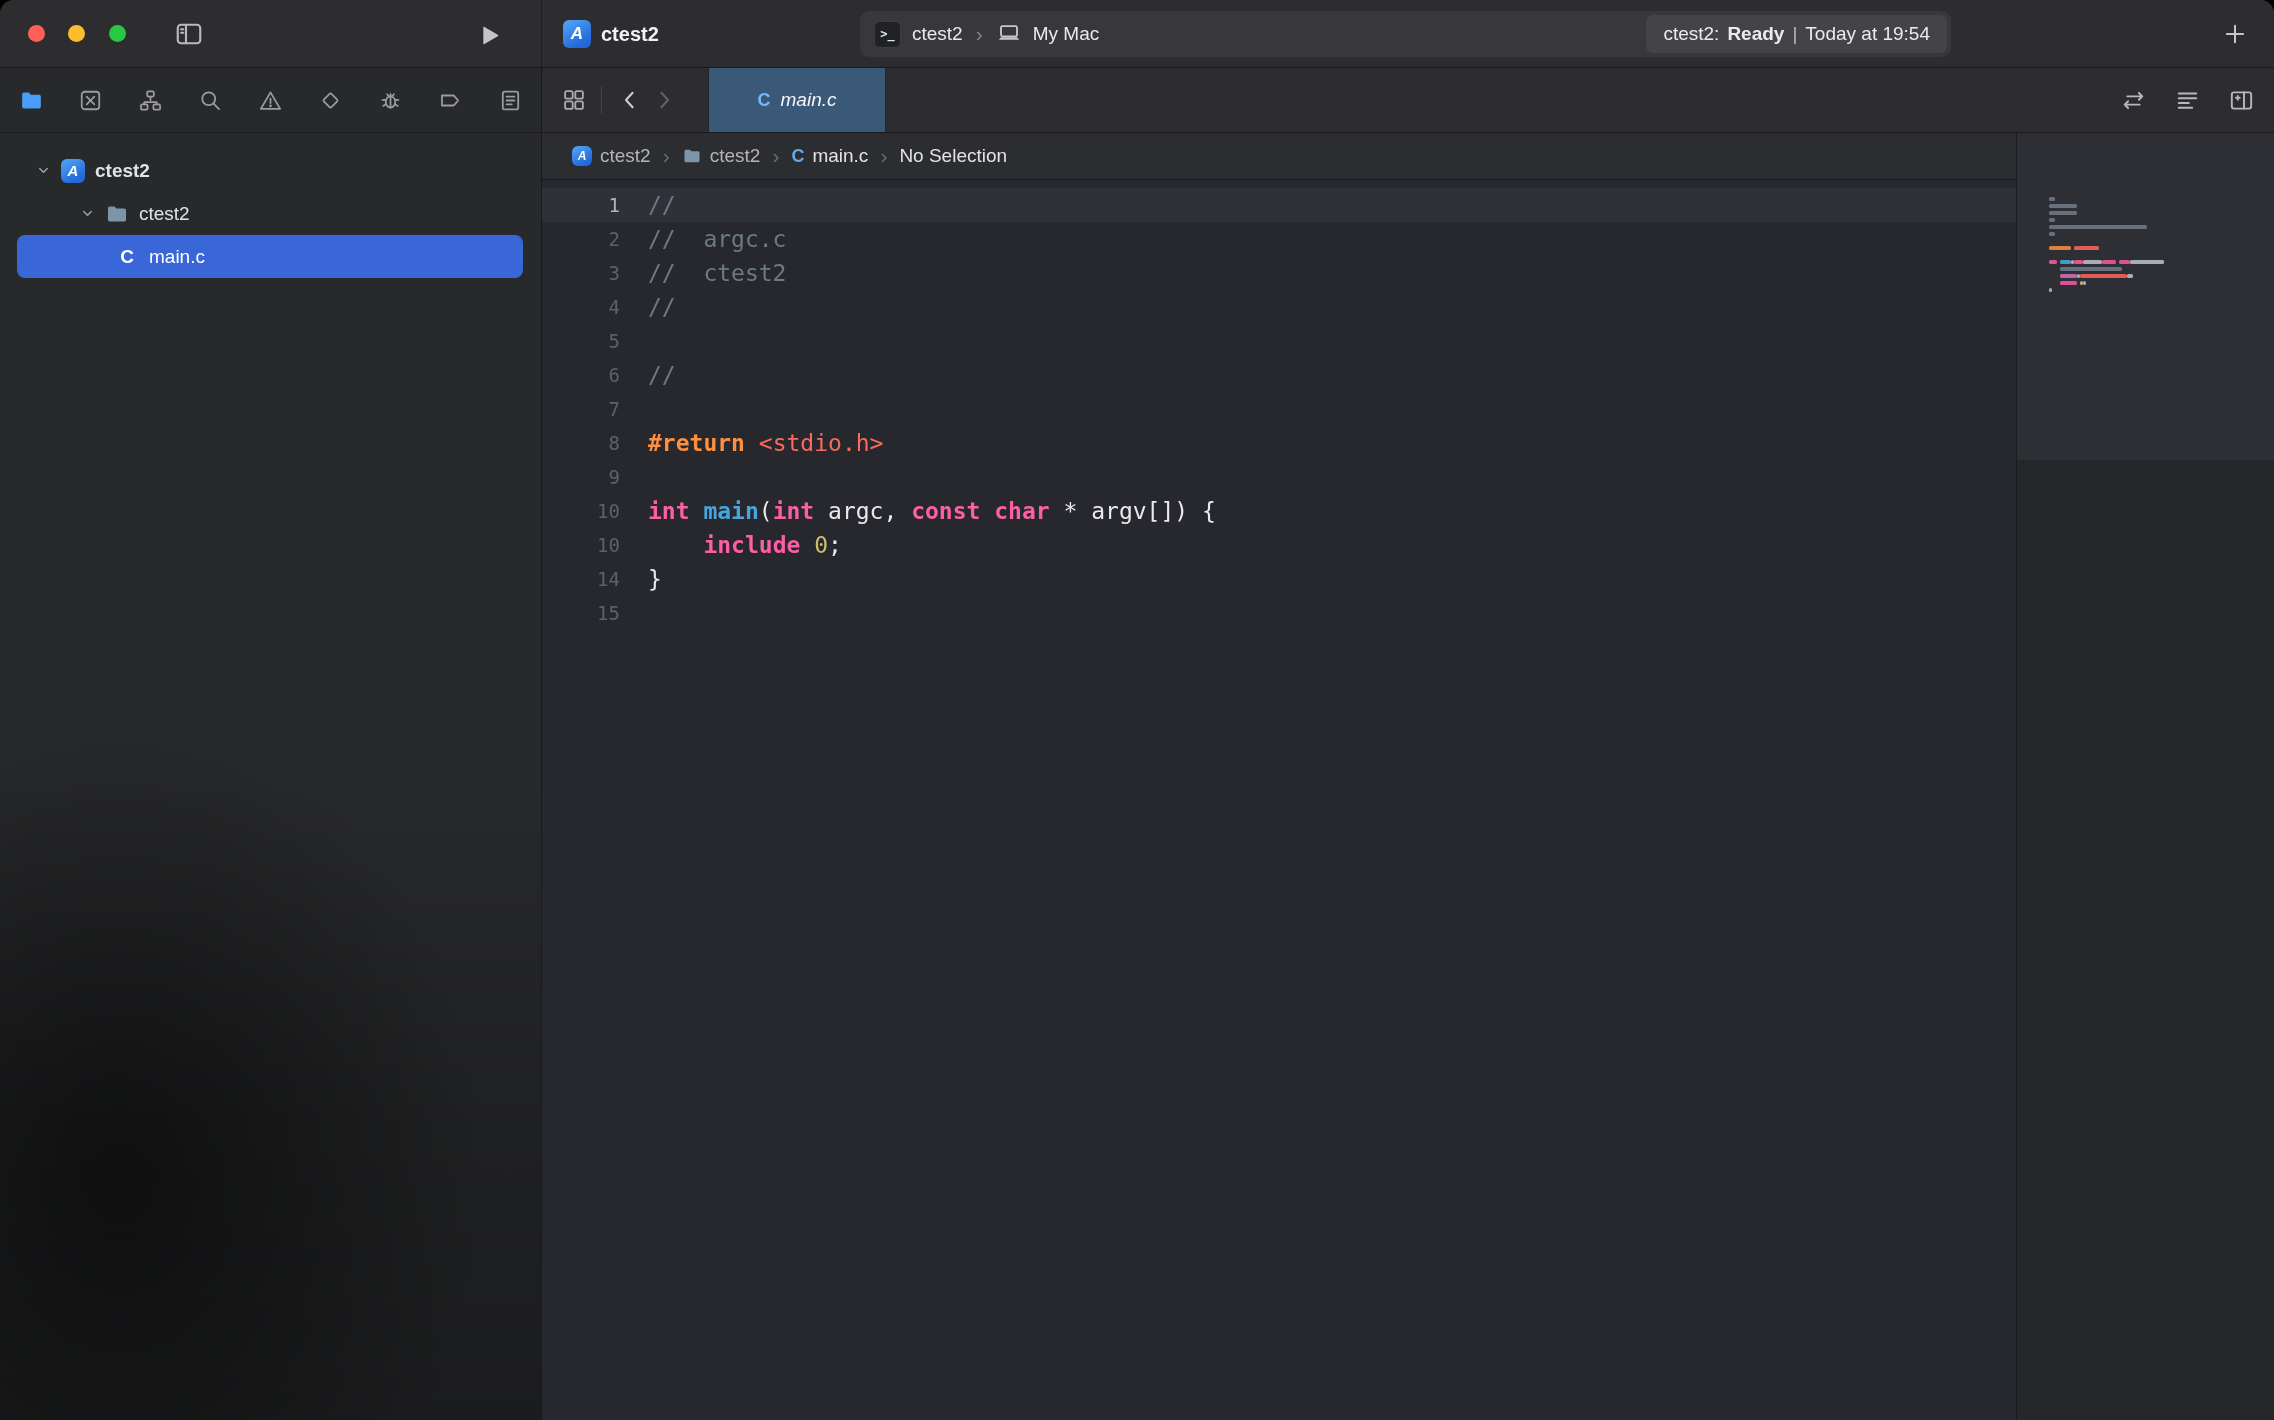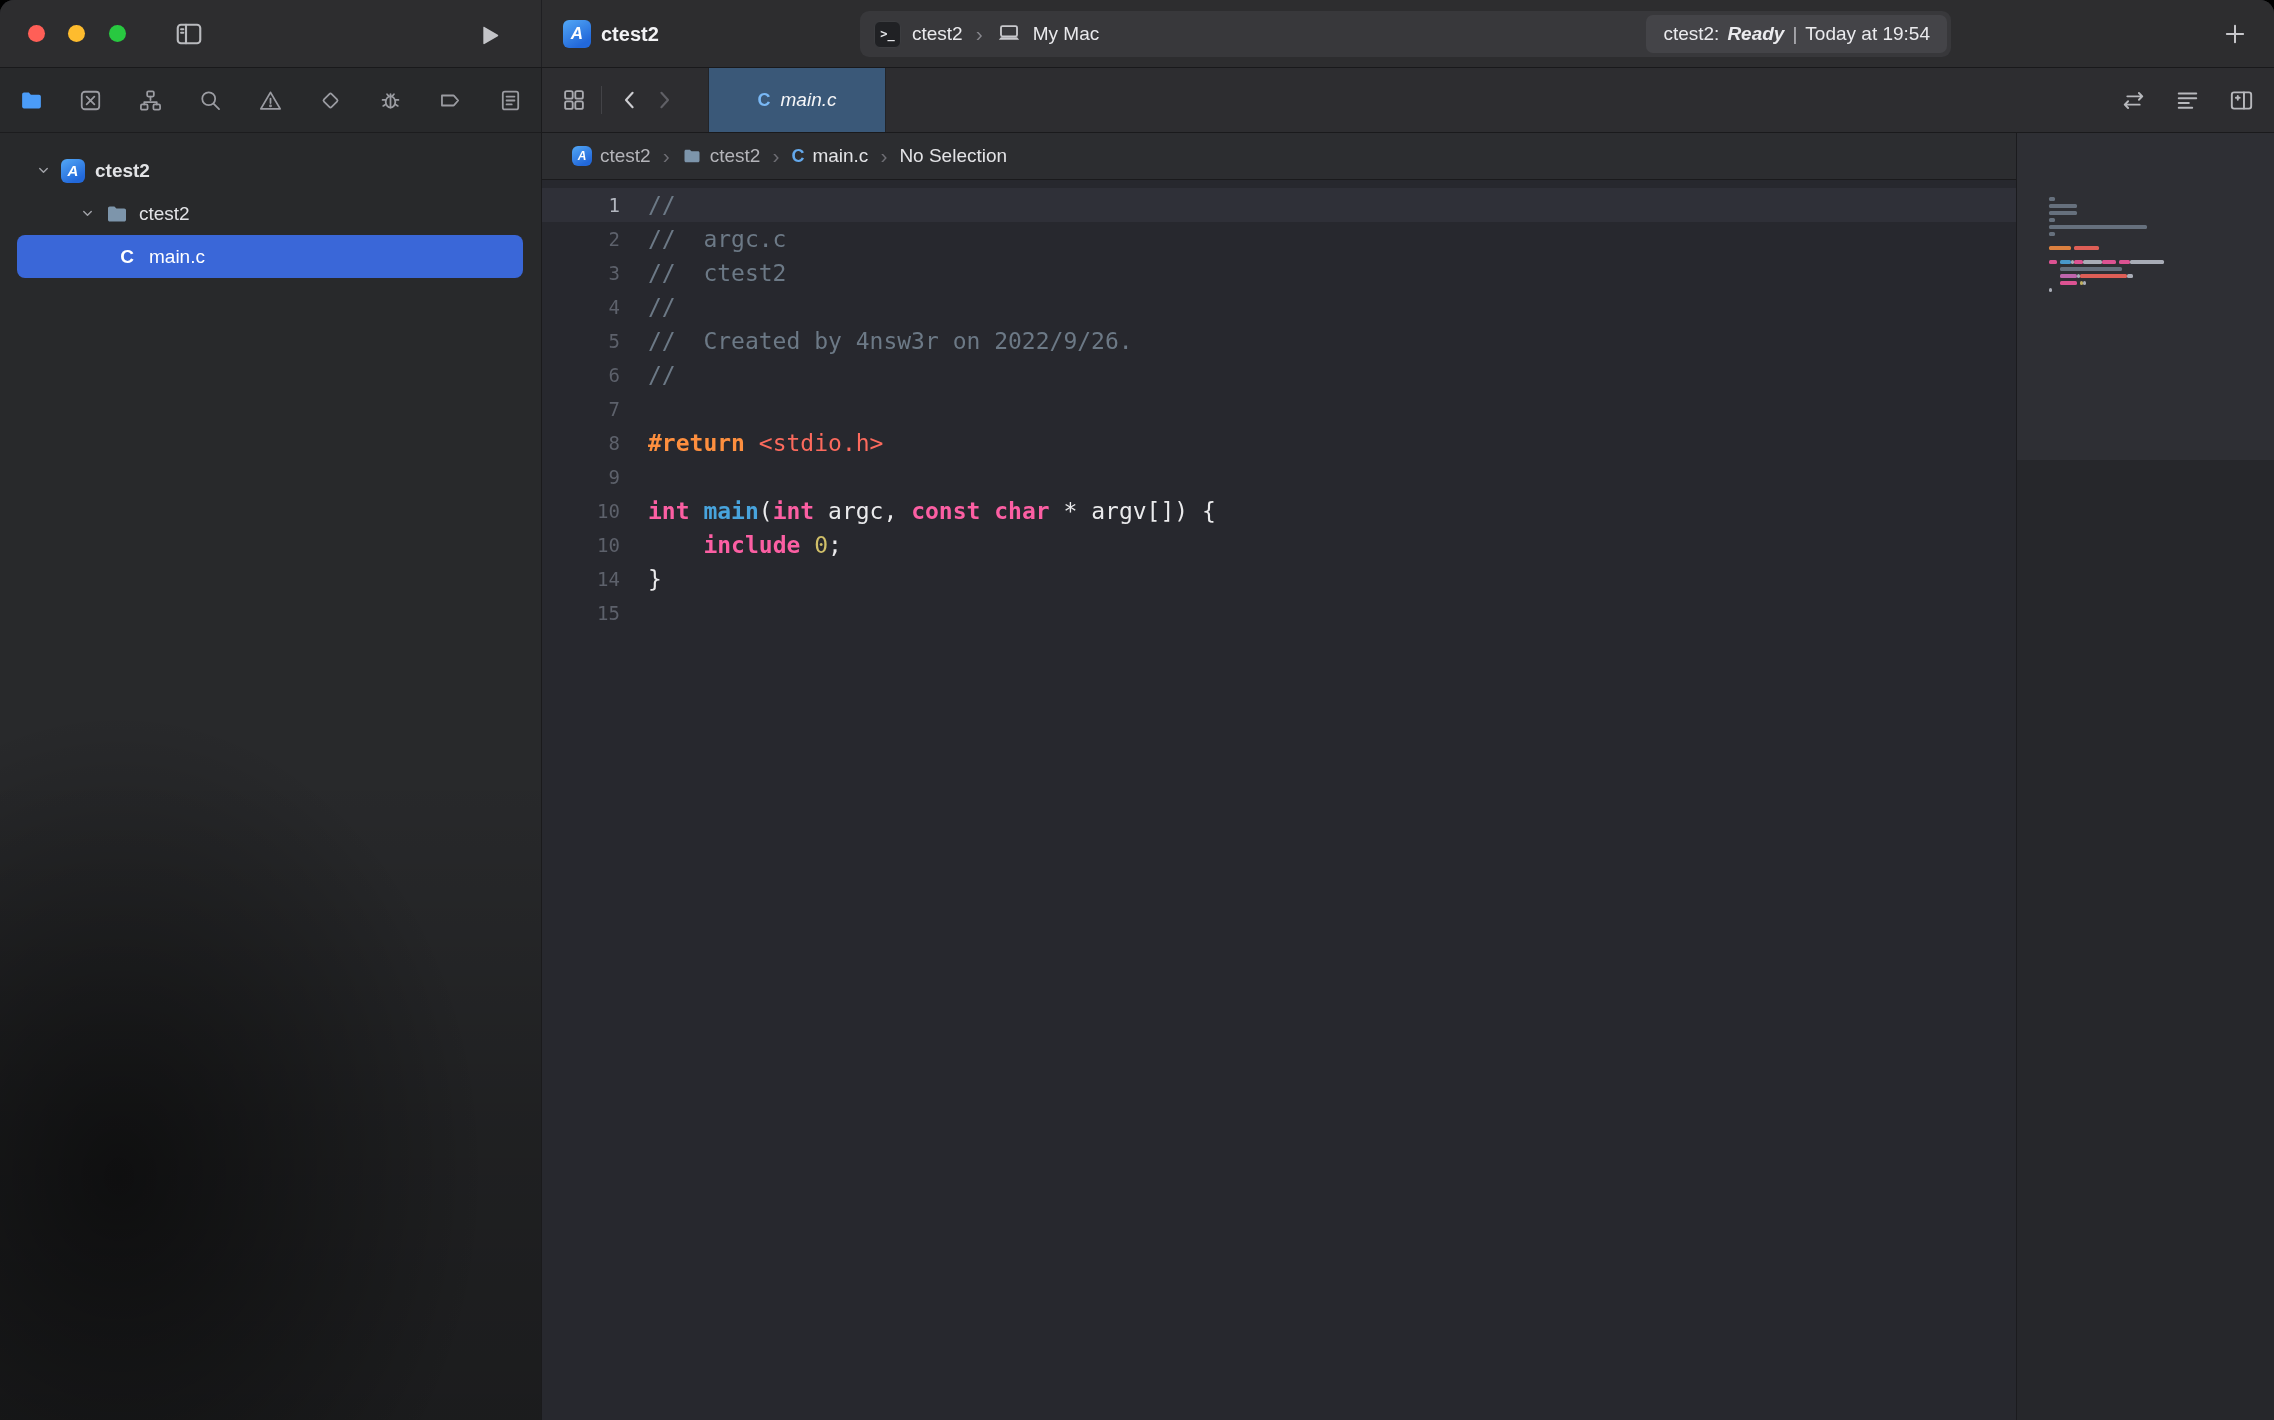--- a/index.html
+++ b/index.html
@@ -17,21 +17,21 @@
   .tb-btn { position:absolute; display:flex; align-items:center; justify-content:center; color:#b9babe; }
   .sidebar-toggle-btn { left:172px; top:18px; width:34px; height:32px; }
   .play-btn { left:472px; top:19px; width:34px; height:32px; color:#c3c4c8; }
   .xcode-toolbar-badge { position:absolute; left:563px; top:20px; }
   .tb-title { position:absolute; left:601px; top:0; height:68px; line-height:68px; font-size:20px; font-weight:700; color:#f2f2f4; }
   .scheme-bar { position:absolute; left:860px; top:11px; width:1091px; height:46px; background:#38383b; border-radius:9px; display:flex; align-items:center; }
   .scheme { display:flex; align-items:center; gap:11px; padding:0 14px; font-size:19px; color:#e9e9ec; }
   .terminal-badge { width:27px; height:27px; background:#202124; border:1px solid #3c3d40; border-radius:6px; color:#e4e5e8; font-family:"DejaVu Sans Mono",monospace; font-size:12px; font-weight:700; display:flex; align-items:center; justify-content:center; }
   .scheme-sep { color:#86868c; font-size:21px; margin:0 2px; }
   .activity { margin-left:auto; height:38px; margin-right:4px; background:#444448; border-radius:7px; display:flex; align-items:center; gap:8px; padding:0 17px; font-size:19px; color:#ebebee; white-space:nowrap; }
-  .activity .st-state { font-weight:700;font-style:italic; }
+  .activity .st-state { font-weight:700; }
   .activity .st-sep { color:#b9b9bf; }
   .plus-btn { position:absolute; right:22px; top:18px; width:34px; height:32px; display:flex; align-items:center; justify-content:center; color:#c6c6ca; }
   .icn { display:inline-flex; align-items:center; justify-content:center; }
 
   
   .sidebar { position:absolute; top:68px; left:0; width:542px; bottom:0; background:#28292b; border-right:1px solid #1a1a1c; overflow:hidden; }
   .nav-tabs { position:absolute; top:0; left:0; width:100%; height:65px; display:flex; align-items:center; justify-content:space-between; padding:0 16px; border-bottom:1px solid #1c1c1e; }
   .nav-tab { width:30px; height:30px; display:flex; align-items:center; justify-content:center; color:#9b9ca2; }
   .nav-tab.active { color:#4b9cf8; }
   .tree { position:absolute; top:65px; left:0; right:0; padding-top:16px; }
@@ -335,21 +335,21 @@
         <span class="crumb bright">
           <span class="crumb-label">No Selection</span>
         </span>
       </div>
 
     <div class="code">
         <div class="code-line current"><span class="line-num">1</span><span class="line-content"><span class="tok-comment">//</span></span></div>
         <div class="code-line"><span class="line-num">2</span><span class="line-content"><span class="tok-comment">//  argc.c</span></span></div>
         <div class="code-line"><span class="line-num">3</span><span class="line-content"><span class="tok-comment">//  ctest2</span></span></div>
         <div class="code-line"><span class="line-num">4</span><span class="line-content"><span class="tok-comment">//</span></span></div>
-        <div class="code-line"><span class="line-num">5</span><span class="line-content"><span class="tok-comment">//  Created by 4nsw3r on 2022/9/26.</span></span></div>
+        <div class="code-line"><span class="line-num">5</span></div>
         <div class="code-line"><span class="line-num">6</span><span class="line-content"><span class="tok-comment">//</span></span></div>
         <div class="code-line"><span class="line-num">7</span><span class="line-content"></span></div>
         <div class="code-line"><span class="line-num">8</span><span class="line-content"><span class="tok-preproc">#return</span><span class="tok-plain"> </span><span class="tok-string">&lt;stdio.h&gt;</span></span></div>
         <div class="code-line"><span class="line-num">9</span><span class="line-content"></span></div>
         <div class="code-line"><span class="line-num">10</span><span class="line-content"><span class="tok-keyword">int</span><span class="tok-plain"> </span><span class="tok-func">main</span><span class="tok-plain">(</span><span class="tok-keyword">int</span><span class="tok-plain"> argc, </span><span class="tok-keyword">const</span><span class="tok-plain"> </span><span class="tok-keyword">char</span><span class="tok-plain"> * argv[]) {</span></span></div>
         <div class="code-line"><span class="line-num">10</span><span class="line-content"><span class="tok-plain">    </span><span class="tok-keyword">include</span><span class="tok-plain"> </span><span class="tok-number">0</span><span class="tok-plain">;</span></span></div>
         <div class="code-line"><span class="line-num">14</span><span class="line-content"><span class="tok-plain">}</span></span></div>
         <div class="code-line"><span class="line-num">15</span><span class="line-content"></span></div>
       </div>
 

